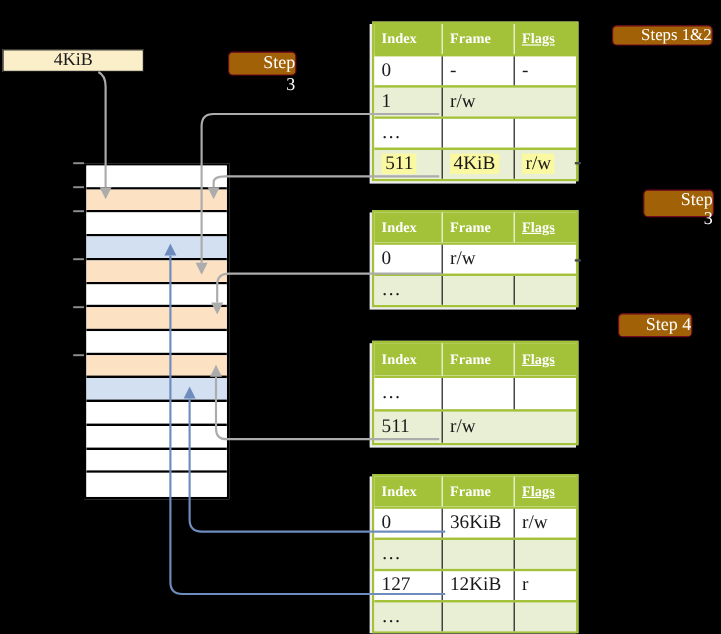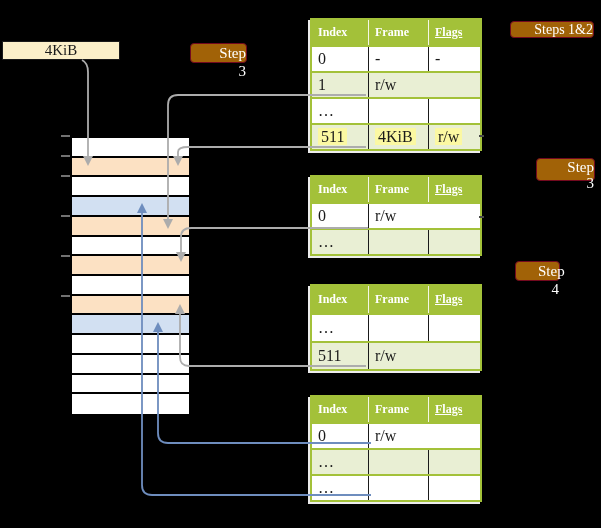--- a/index.html
+++ b/index.html
@@ -14,21 +14,21 @@
     font-size:15px;line-height:17px;text-align:center;
   }
   
   .badge{
     position:absolute;box-sizing:border-box;background:#a16207;border:1px solid #73091F;
     border-radius:4px;color:#fff;text-align:right;font-size:15px;padding-left:22px;
   }
   .badge.b0{left:190px;top:43px;width:57px;height:20px;line-height:18px;}
   .badge.b12{left:510px;top:21px;width:84px;height:17px;line-height:15px;font-size:14px;}
   .badge.b3{left:504px;top:158px;width:59px;height:23px;line-height:16px;margin-left:32px;}
-  .badge.b4{left:515px;top:261px;width:45px;height:20px;line-height:18px;}
+  .badge.b4{left:515px;top:261px;width:62px;height:20px;line-height:18px;}
   
   .memory{
     position:absolute;left:70px;top:136px;width:121px;height:280px;box-sizing:border-box;
     border:2px solid #000;background:#fff;display:grid;grid-template-rows:repeat(14,1fr);
   }
   .mrow{box-sizing:border-box;border-bottom:2px solid #000;background:#fff;}
   .mrow:last-child{border-bottom:none;}
   .mrow[data-kind="orange"]{background:#FCE1C3;}
   .mrow[data-kind="blue"]{background:#D2E0F2;}
   .mrow[data-kind="white"]{background:#ffffff;}
@@ -157,26 +157,32 @@
 
   <div class="tbl t4">
     <div class="hrow">
       <div class="hcell">Index</div>
       <div class="hcell">Frame</div>
       <div class="hcell">Flags</div>
     </div>
     <div class="rows">
       <div class="row">
         <div class="cell">0</div>
-        <div class="cell">r/w</div>
-      </div>
-      <div class="row">
-        <div class="cell">…</div>
-        <div class="cell"></div>
-        <div class="cell"></div>
+        <div class="cell">36KiB</div>
+        <div class="cell">r/w</div>
+      </div>
+      <div class="row">
+        <div class="cell">…</div>
+        <div class="cell"></div>
+        <div class="cell"></div>
+      </div>
+      <div class="row">
+        <div class="cell">127</div>
+        <div class="cell">12KiB</div>
+        <div class="cell">r</div>
       </div>
       <div class="row">
         <div class="cell">…</div>
         <div class="cell"></div>
         <div class="cell"></div>
       </div>
     </div>
   </div>
 
   <svg class="overlay" viewBox="0 0 601 528" xmlns="http://www.w3.org/2000/svg">

